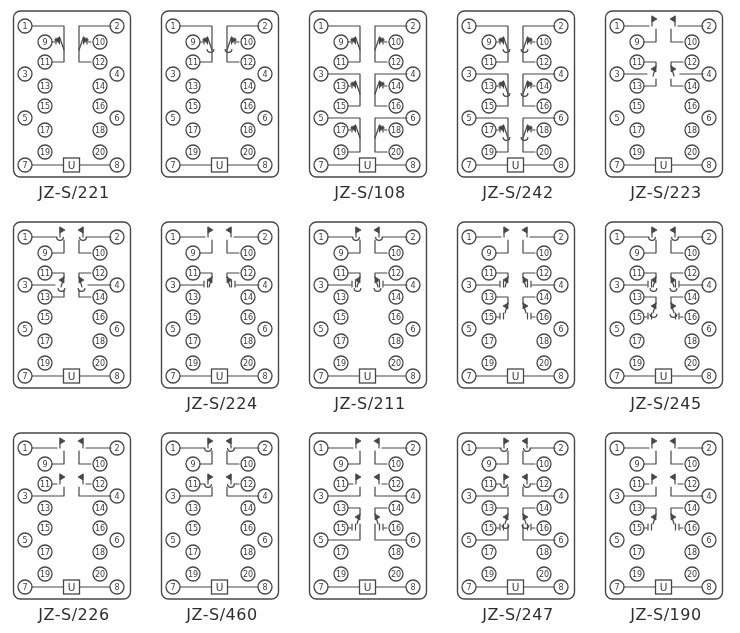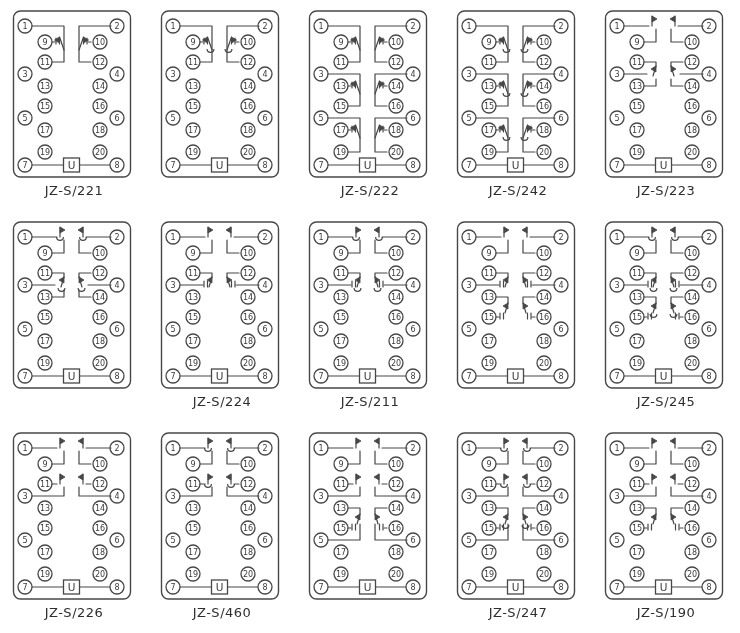--- a/index.html
+++ b/index.html
@@ -8,21 +8,21 @@
     display:grid;
     grid-template-columns:repeat(5,148px);
     grid-template-rows:repeat(3,211px);
     font-family:"DejaVu Sans", sans-serif;
     background:#ffffff;
   }
   .cell{position:relative;width:148px;height:211px;}
   .cell svg{display:block;}
   .lbl{
     width:148px;text-align:center;
-    font-size:13px;color:#2e2e2e;letter-spacing:0.5px;
+    font-size:16px;color:#2e2e2e;letter-spacing:0.5px;
     margin-top:5px;
     font-family:"DejaVu Sans", sans-serif;
   }
 </style>
 </head>
 <body>
 
 <main id="board">
     <div class="cell">
       <svg width="148" height="178" viewBox="0 0 148 178">
@@ -349,21 +349,21 @@
         <path d="M 59.5,126 L 59.5,132" fill="none" stroke="#474747" stroke-width="1.2" stroke-linecap="round" stroke-linejoin="round"></path>
         <path d="M 64,138 L 59.5,125" fill="none" stroke="#474747" stroke-width="1.2" stroke-linecap="round" stroke-linejoin="round"></path>
         <path d="M 59.5,125 L 54.5,128 L 59.5,131 Z" fill="#474747" stroke="#474747" stroke-width="0.8" stroke-linejoin="round"></path>
         <path d="M 111,118 L 79,118 L 79,152 L 91,152" fill="none" stroke="#474747" stroke-width="1.2" stroke-linecap="round" stroke-linejoin="round"></path>
         <path d="M 91,130 L 88,130" fill="none" stroke="#474747" stroke-width="1.2" stroke-linecap="round" stroke-linejoin="round"></path>
         <path d="M 87,126 L 87,132" fill="none" stroke="#474747" stroke-width="1.2" stroke-linecap="round" stroke-linejoin="round"></path>
         <path d="M 83.5,126 L 83.5,132" fill="none" stroke="#474747" stroke-width="1.2" stroke-linecap="round" stroke-linejoin="round"></path>
         <path d="M 79,138 L 83.5,125" fill="none" stroke="#474747" stroke-width="1.2" stroke-linecap="round" stroke-linejoin="round"></path>
         <path d="M 83.5,125 L 88.5,128 L 83.5,131 Z" fill="#474747" stroke="#474747" stroke-width="0.8" stroke-linejoin="round"></path>
       </svg>
-      <div class="lbl">JZ-S/222</div>
+      <div class="lbl">JZ-S/108</div>
     </div>
     <div class="cell">
       <svg width="148" height="178" viewBox="0 0 148 178">
         <rect x="13.5" y="11" width="117" height="166" rx="7" ry="7" fill="none" stroke="#474747" stroke-width="1.4"></rect>
         <path d="M 32,165 H 63.5 M 79.5,165 H 110" fill="none" stroke="#474747" stroke-width="1.2"></path>
         <g>
           <rect x="63.5" y="158" width="16" height="14" fill="none" stroke="#474747" stroke-width="1.3"></rect>
           <text x="71.5" y="168.8" text-anchor="middle" font-size="10.5" fill="#3c3c3c" font-family="DejaVu Sans, sans-serif">U</text>
         </g>
         <g>

